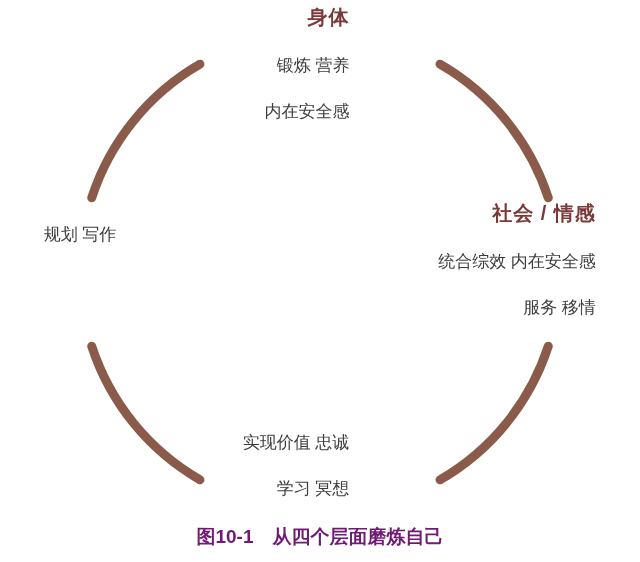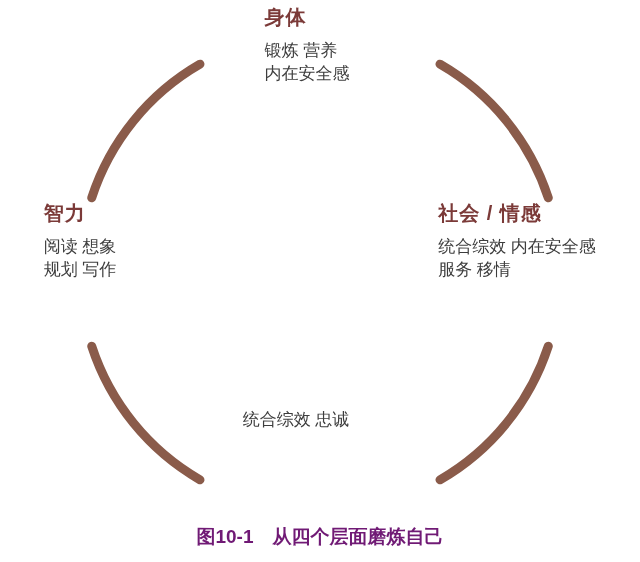--- a/index.html
+++ b/index.html
@@ -22,35 +22,35 @@
     width: 640px;
     height: 562px;
   }
   .circle-svg path {
     fill: none;
     stroke-width: 9;
     stroke-linecap: round;
   }
   .q {
     position: absolute;
-    text-align: left;
+    text-align: right;
     transform: translateX(-50%);
   }
   .q-title {
     font-size: 20px;
     font-weight: bold;
     color: #7b3a38;
     letter-spacing: 1px;
     white-space: nowrap;
     margin-bottom: 8px;
   }
   .q-line {
     font-size: 17px;
     color: #3d3d3d;
-    margin-top: 0;
+    margin-top: 23px;
     white-space: nowrap;
   }
   .caption {
     position: absolute;
     left: 320px;
     top: 524px;
     transform: translateX(-50%);
     font-size: 19px;
     font-weight: bold;
     color: #701a75;
@@ -69,30 +69,29 @@
     <path d="M 440 479.8 A 240 240 0 0 0 548.3 346.2" stroke="#8a5b4a"></path>
   </svg>
 
   <div class="q" style="left:307px; top:4px;">
     <div class="q-title">身体</div>
     <div class="q-line">锻炼 营养</div>
     <div class="q-line">内在安全感</div>
   </div>
 
   <div class="q" style="left:80px; top:200px;">
-    <div class="q-title">智力</div>
-    <div class="q-line">阅读 想象</div>
     <div class="q-line">规划 写作</div>
   </div>
 
   <div class="q" style="left:517px; top:200px;">
     <div class="q-title">社会 / 情感</div>
     <div class="q-line">统合综效 内在安全感</div>
     <div class="q-line">服务 移情</div>
   </div>
 
   <div class="q" style="left:296px; top:408px;">
-    <div class="q-line">统合综效 忠诚</div>
+    <div class="q-line">实现价值 忠诚</div>
+    <div class="q-line">学习 冥想</div>
   </div>
 
   <div class="caption">图10-1　从四个层面磨炼自己</div>
 
 </div>
 
 </body></html>

